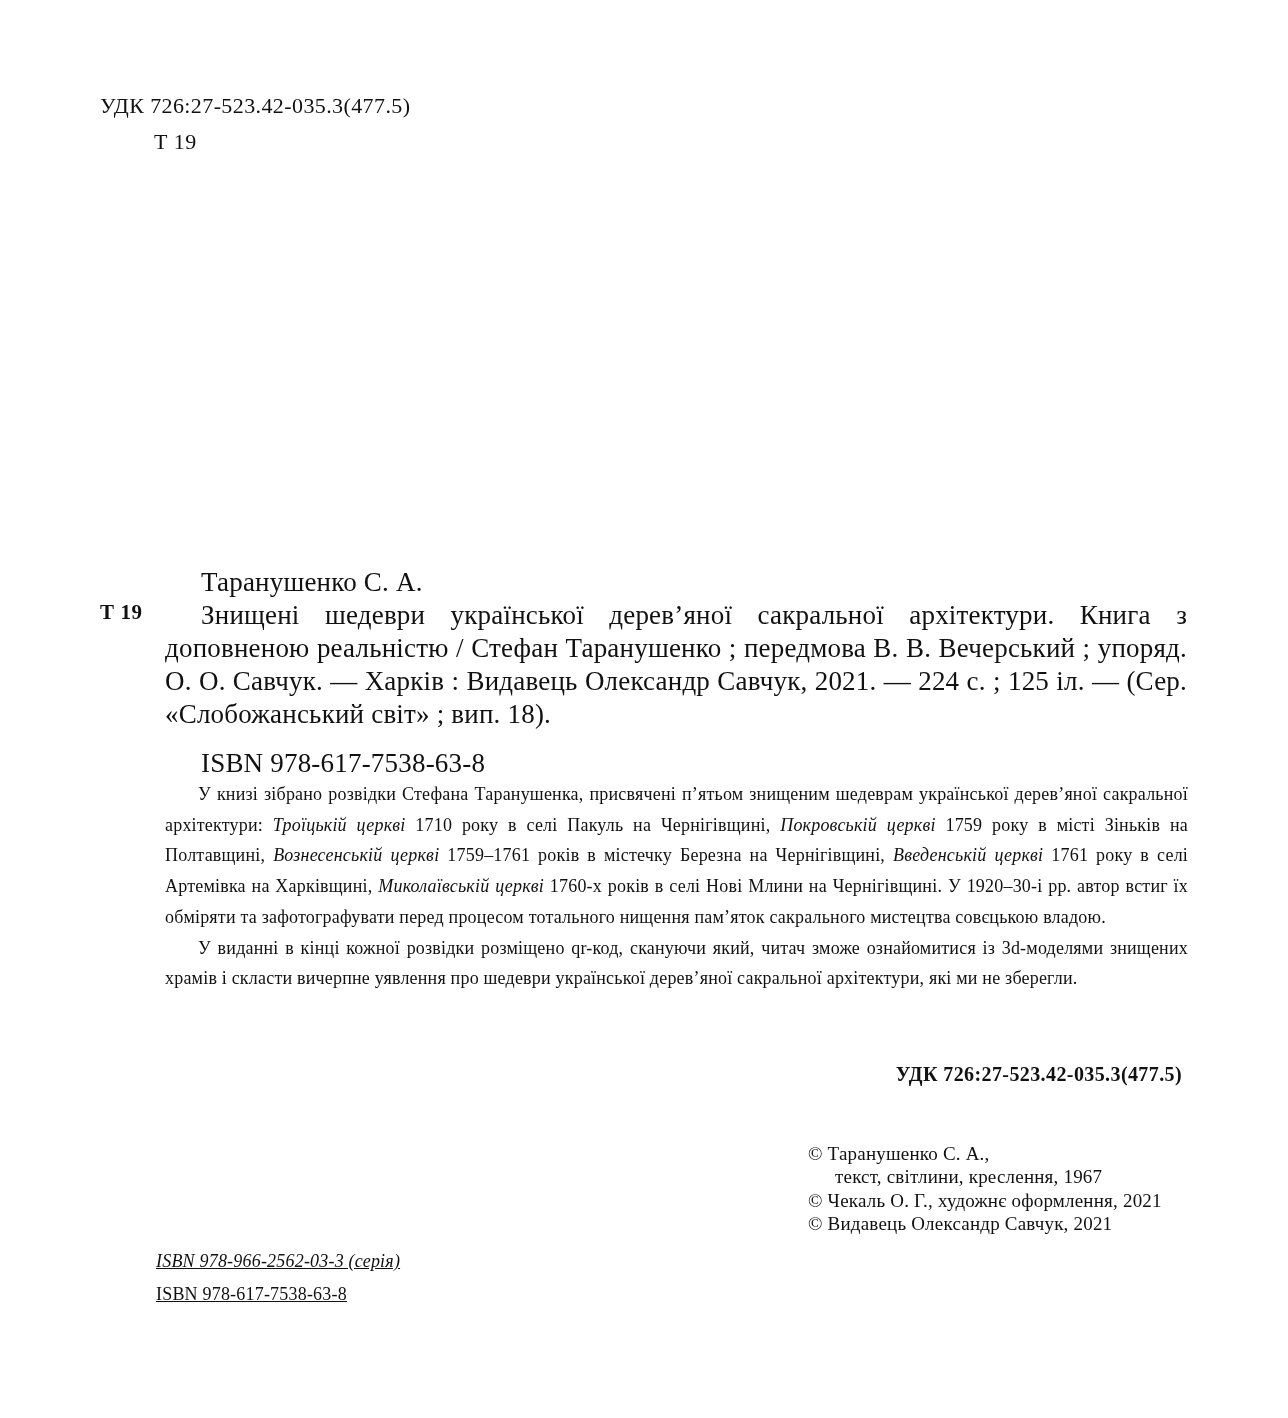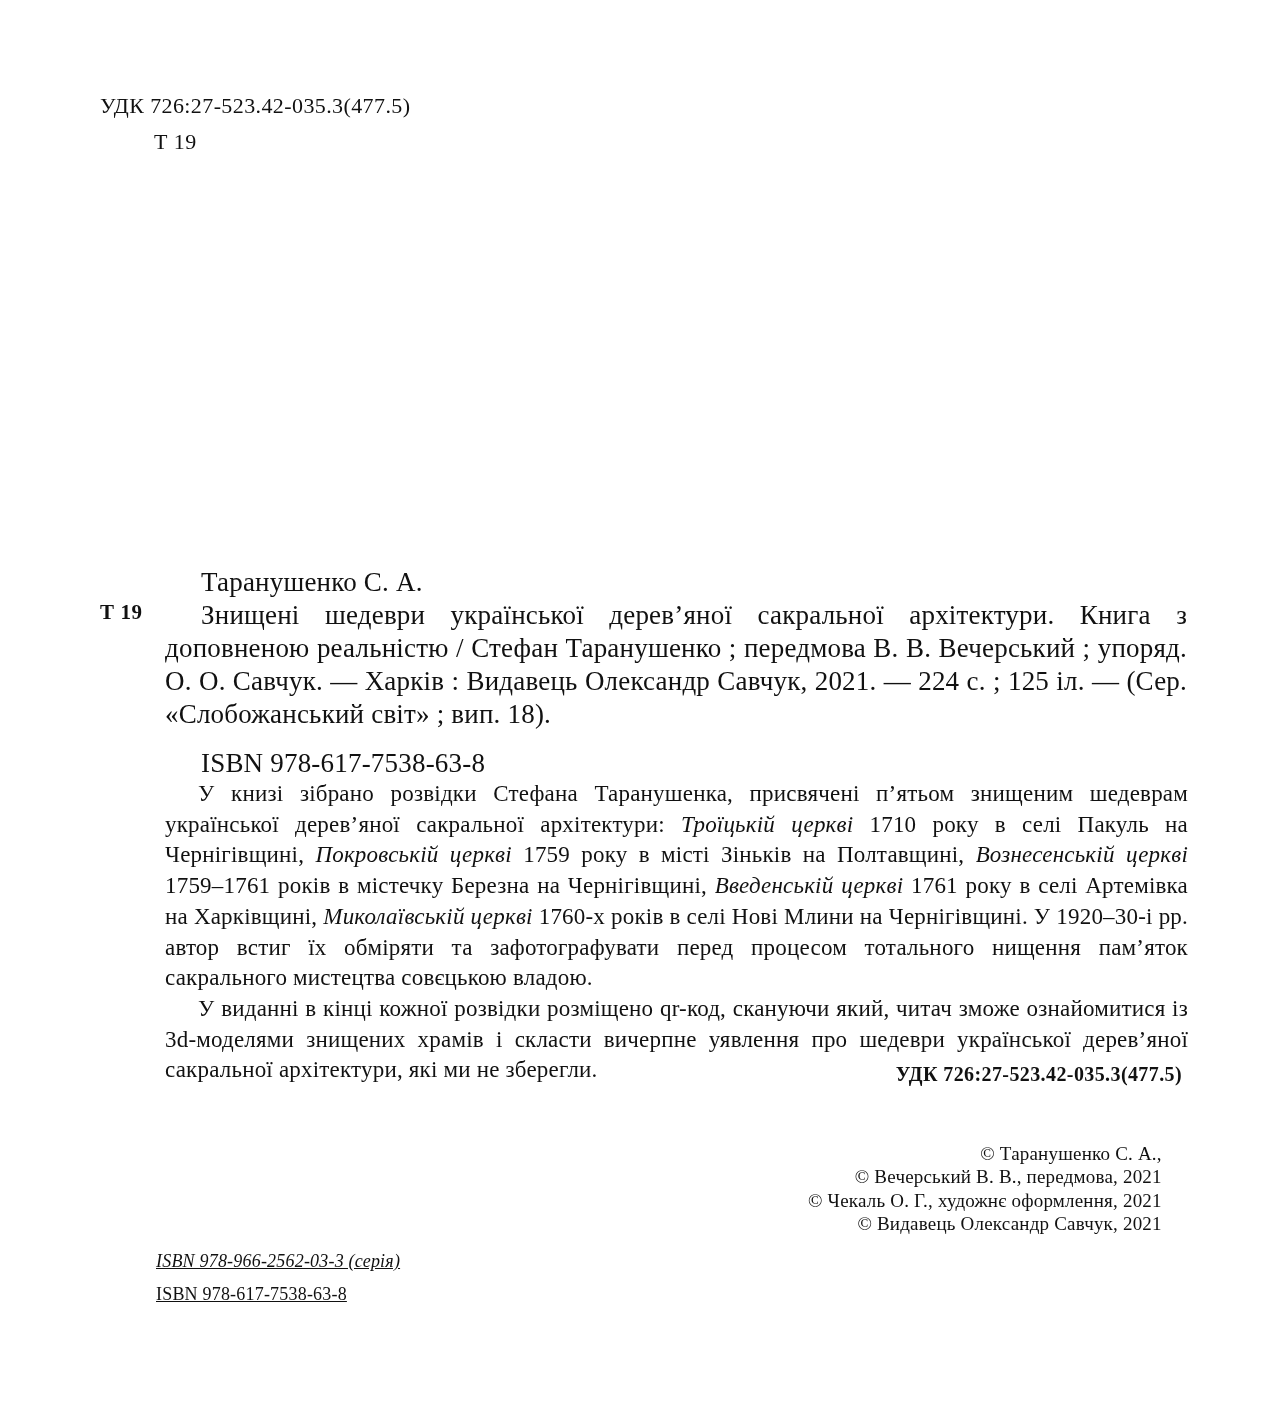--- a/index.html
+++ b/index.html
@@ -41,21 +41,21 @@
     letter-spacing: 0.2px;
   }
   .catalog .author { margin-left: 36px; }
   .catalog .desc { text-align: justify; text-indent: 36px; font-family: Liberation Serif, serif; }
   .catalog .isbn { margin-left: 36px; margin-top: 16px; }
   .annotation {
     position: absolute;
     left: 165px;
     top: 779px;
     width: 1023px;
-    font-size: 23px;
+    font-size: 18px;
     line-height: 30.7px;
     text-align: justify;
     letter-spacing: 0.2px;
   }
   .annotation p { text-indent: 33px; }
   .it { font-style: italic; }
   .udk-bottom {
     position: absolute;
     right: 106px;
     top: 1063px;
@@ -63,21 +63,20 @@
     font-weight: bold;
     letter-spacing: 0.4px;
   }
   .copyrights {
     position: absolute;
     left: 808px;
     top: 1142px;
     font-size: 19px;
     line-height: 23.3px;
     letter-spacing: 0.2px;
-    text-align: right;
   }
   .copyrights .cont { padding-left: 27px; }
   .isbn-block {
     position: absolute;
     left: 156px;
     top: 1245px;
     font-size: 18px;
     line-height: 32.5px;
     letter-spacing: 0.2px;
     text-decoration: underline;
@@ -103,21 +102,21 @@
 
   <div class="annotation">
     <p><span>У книзі зібрано розвідки Стефана Таранушенка, присвячені п’ятьом знищеним шедеврам української дерев’яної сакральної архітектури: </span><span class="it">Троїцькій церкві</span><span> 1710 року в селі Пакуль на Чернігівщині, </span><span class="it">Покровській церкві</span><span> 1759 року в місті Зіньків на Полтавщині, </span><span class="it">Вознесенській церкві</span><span> 1759–1761 років в містечку Березна на Чернігівщині, </span><span class="it">Введенській церкві</span><span> 1761 року в селі Артемівка на Харківщині, </span><span class="it">Миколаївській церкві</span><span> 1760-х років в селі Нові Млини на Чернігівщині. У 1920–30-і рр. автор встиг їх обміряти та зафотографувати перед процесом тотального нищення пам’яток сакрального мистецтва совєцькою владою.</span></p>
     <p>У виданні в кінці кожної розвідки розміщено qr-код, скануючи який, читач зможе ознайомитися із 3d-моделями знищених храмів і скласти вичерпне уявлення про шедеври української дерев’яної сакральної архітектури, які ми не зберегли.</p>
   </div>
 
   <div class="udk-bottom">УДК 726:27-523.42-035.3(477.5)</div>
 
   <div class="copyrights">
     <div>© Таранушенко С. А.,</div>
-    <div>© Вечерський В. В., передмова, 2021</div>
+    <div class="cont">текст, світлини, креслення, 1967</div>
     <div>© Чекаль О. Г., художнє оформлення, 2021</div>
     <div>© Видавець Олександр Савчук, 2021</div>
   </div>
 
   <div class="isbn-block">
     <div class="it">ISBN 978-966-2562-03-3 (серія)</div>
     <div>ISBN 978-617-7538-63-8</div>
   </div>
 
 </div>

